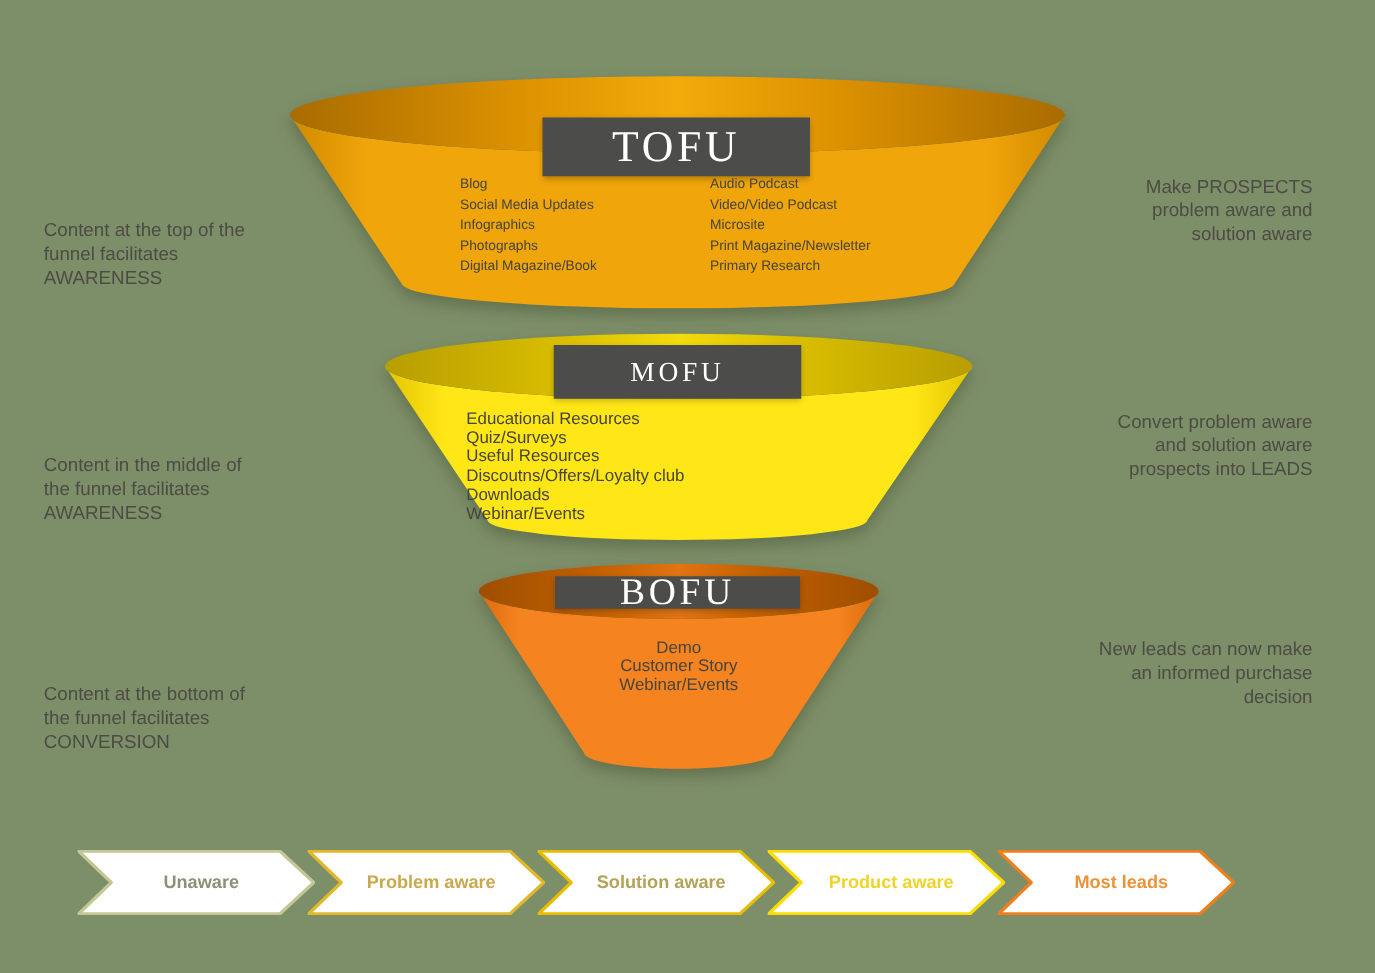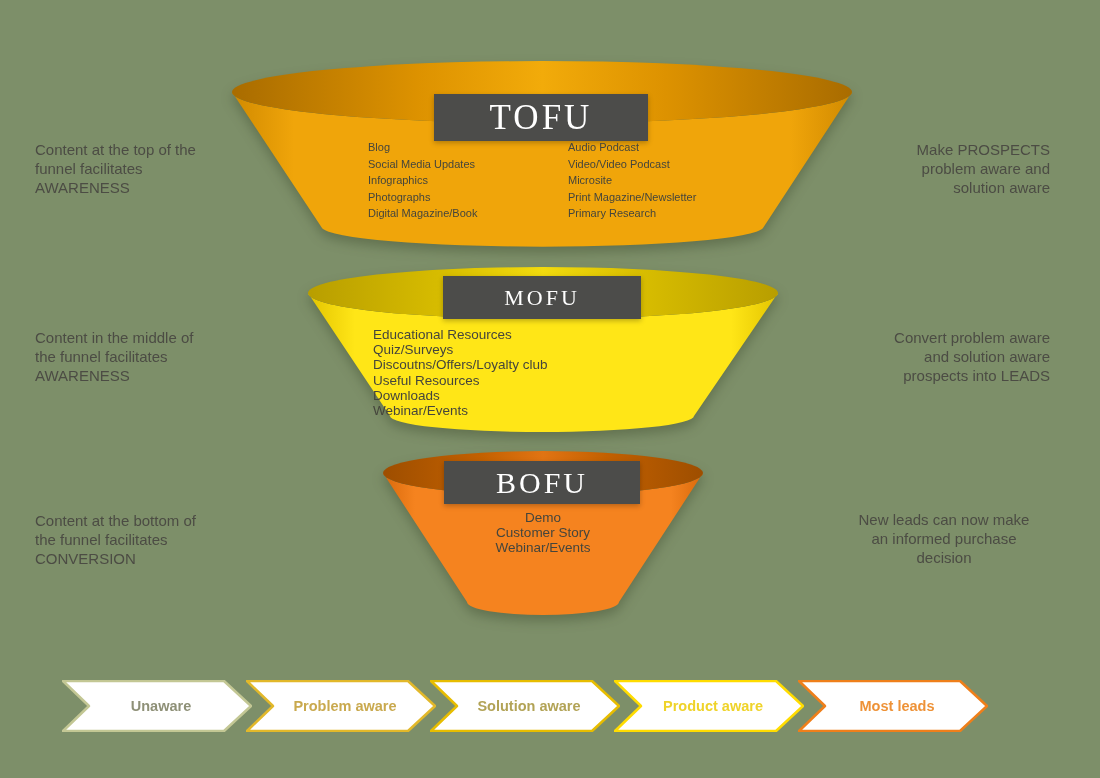--- a/index.html
+++ b/index.html
@@ -22,41 +22,41 @@
     position:absolute;
     background:#4C4C4A;
     color:#ffffff;
     font-family:"Liberation Serif", serif;
     letter-spacing:3px;
     display:flex; align-items:center; justify-content:center;
     box-shadow:0 2px 5px rgba(0,0,0,.25);
   }
   .title-tofu { left:434px; top:70px;  width:214px; height:47px; font-size:35px;margin-top:24px; }
   .title-mofu { left:443px; top:276px; width:198px; height:43px; font-size:22px; }
-  .title-bofu { left:444px; top:461px; width:196px; height:43px; font-size:30px; }
+  .title-bofu { left:444px; top:461px; width:196px; height:26px; font-size:30px; }
 
   
   .fitem { white-space:nowrap; }
   .funnel-items { position:absolute; color:#45453C; }
   .tofu-cols { left:368px; top:139px; display:flex; font-size:11px; line-height:16.6px; }
   .tofu-cols .fcol1 { width:200px; }
   .mofu-list { left:373px; top:327px; width:340px; text-align:left; font-size:13.5px; line-height:15.2px; }
   .bofu-list { left:418px; top:510px; width:250px; text-align:center; font-size:13.5px; line-height:15.2px; }
 
   
   .note { position:absolute; font-size:15px; line-height:19px; color:#4C4C44; }
   .note .em, .note.note-left .em { font-weight:400; }
-  .note-left  { text-align:left; }
+  .note-left  { text-align:left;margin-top:35px; }
   .note-right { text-align:right; }
   .ln1 { left:35px; top:140px; width:235px; }
   .ln2 { left:35px; top:328px; width:235px; }
   .ln3 { left:35px; top:511px; width:235px; }
   .rn1 { left:838px; top:140px; width:212px; }
   .rn2 { left:838px; top:328px; width:212px; }
-  .rn3 { left:838px; top:510px; width:212px;text-align:center; }
+  .rn3 { left:838px; top:510px; width:212px; }
 
   
   .stage { position:absolute; top:680px; width:190px; height:52px; }
   .stage svg { position:absolute; left:0; top:0; }
   .stage-label {
     position:absolute; inset:0;
     display:flex; align-items:center; justify-content:center;
     font-weight:700; font-size:14.5px; padding-left:8px;
   }
   .s1 { left:62px;  } .s1 .stage-label { color:#8E9077; }
@@ -147,22 +147,22 @@
       <div class="fitem">Video/Video Podcast</div>
       <div class="fitem">Microsite</div>
       <div class="fitem">Print Magazine/Newsletter</div>
       <div class="fitem">Primary Research</div>
     </div>
   </div>
 
   <div class="funnel-items mofu-list">
     <div class="fitem">Educational Resources</div>
     <div class="fitem">Quiz/Surveys</div>
+    <div class="fitem">Useful Resources</div>
     <div class="fitem">Discoutns/Offers/Loyalty club</div>
-    <div class="fitem">Useful Resources</div>
     <div class="fitem">Downloads</div>
     <div class="fitem">Webinar/Events</div>
   </div>
 
   <div class="funnel-items bofu-list">
     <div class="fitem">Demo</div>
     <div class="fitem">Customer Story</div>
     <div class="fitem">Webinar/Events</div>
   </div>
 

